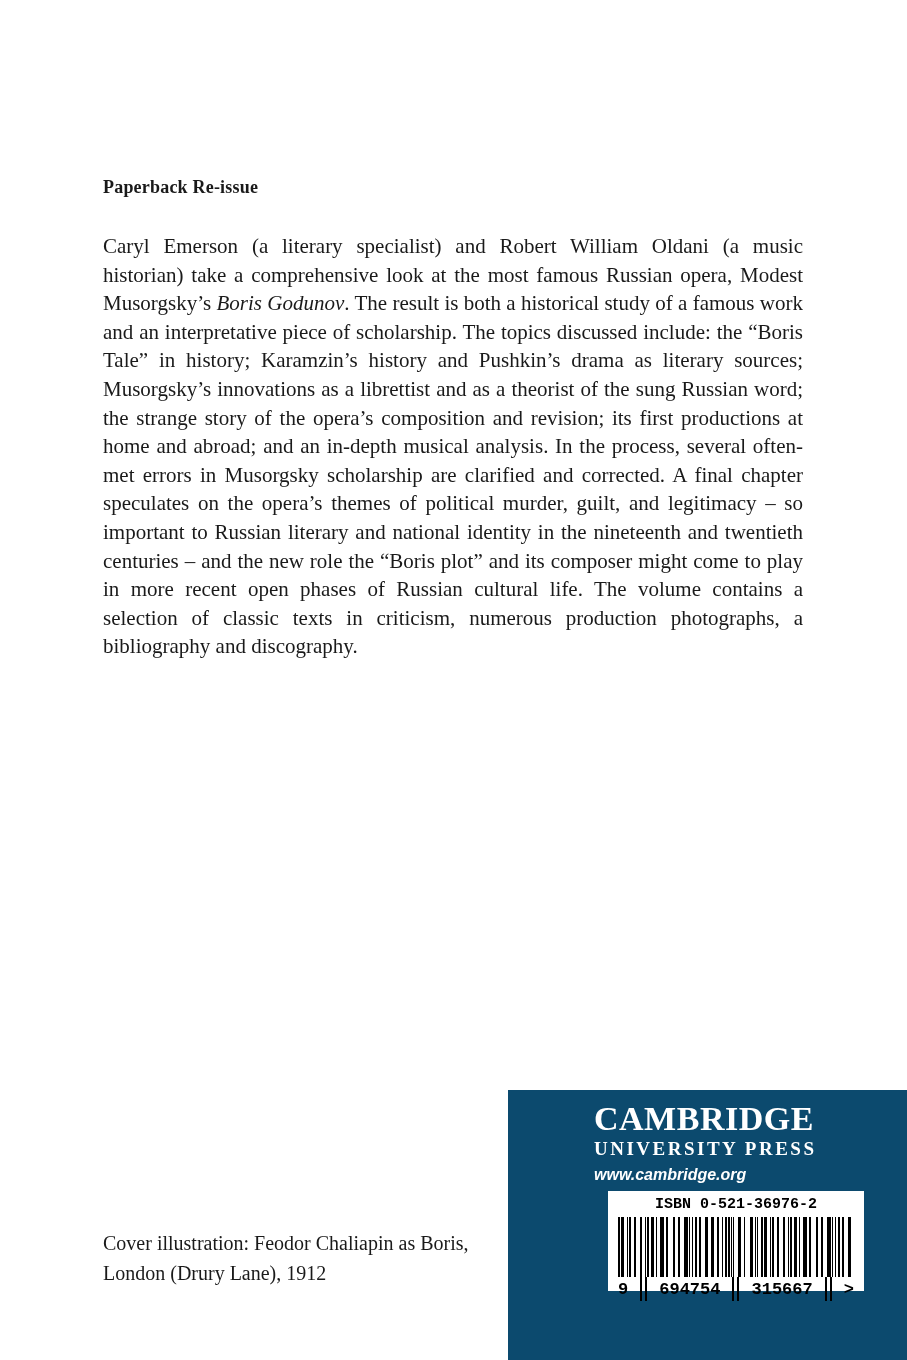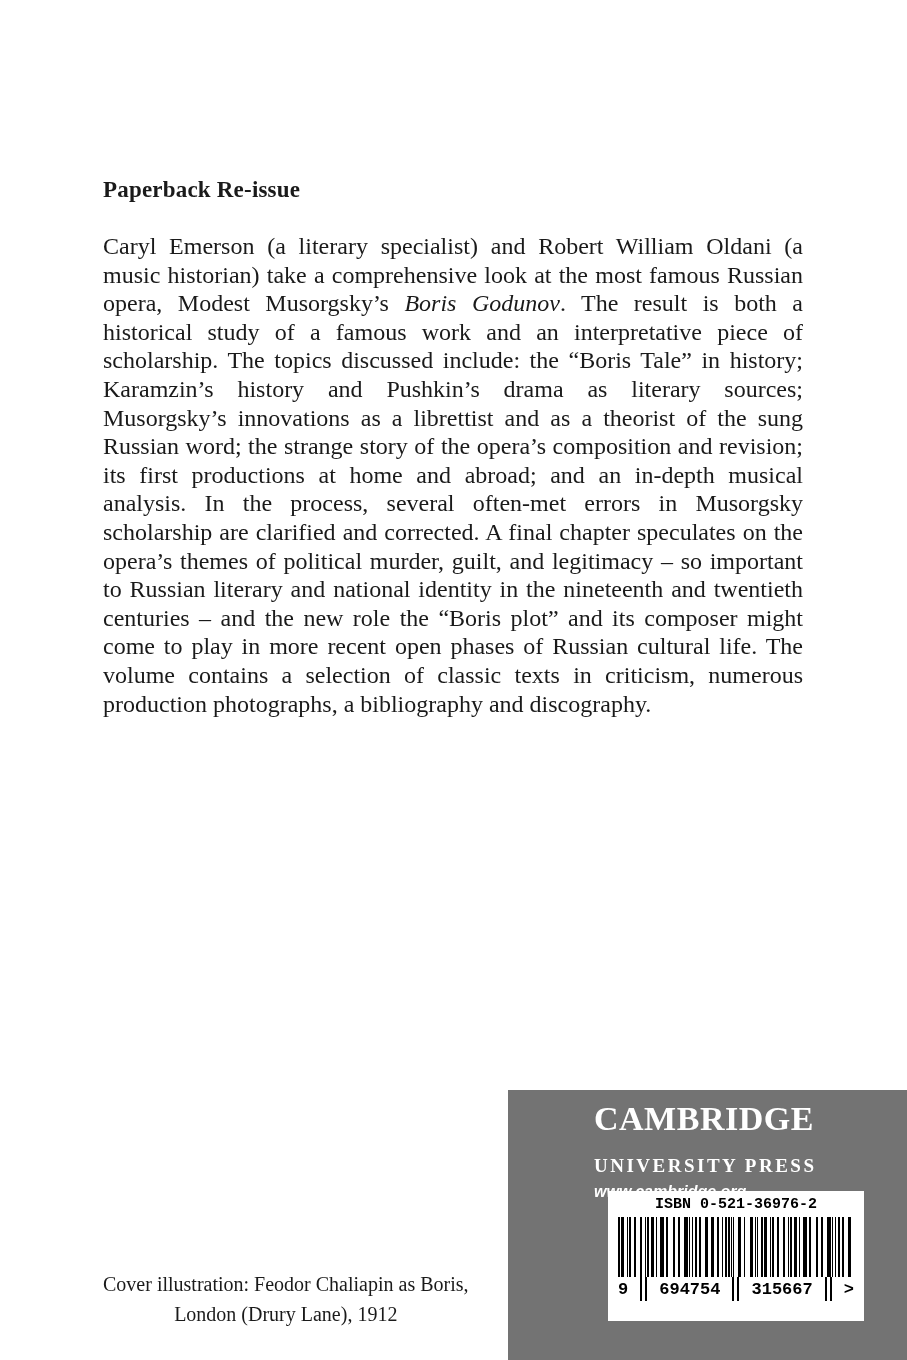--- a/index.html
+++ b/index.html
@@ -9,43 +9,42 @@
     height: 1360px;
     background: #ffffff;
     font-family: "Liberation Serif", serif;
     color: #1a1a1a;
     overflow: hidden;
   }
   .heading {
     position: absolute;
     left: 103px;
     top: 177px;
-    font-size: 23px;
+    font-size: 18px;
     font-weight: bold;
     letter-spacing: 0.2px;
   }
   .body-text {
     position: absolute;
     left: 103px;
     top: 232px;
     width: 700px;
-    font-size: 24px;
+    font-size: 21px;
     line-height: 28.6px;
     text-align: justify;
   }
   .body-text p { margin: 0; }
   .body-text p.indented { text-indent: 22px; }
   .body-text em { font-style: italic; }
   .cover-credit {
     position: absolute;
     left: 103px;
-    top: 1269px;
+    top: 1228px;
     font-size: 20px;
     line-height: 30px;
-    text-align: center;
   }
   .publisher-block {
     position: absolute;
     right: 0;
     bottom: 0;
     width: 399px;
     height: 270px;
     background: #ad6a4b;
     color: #ffffff;
   }
@@ -58,35 +57,35 @@
     font-weight: bold;
     letter-spacing: 0.5px;
     line-height: 36px;
   }
   .brand-sub {
     font-family: "Liberation Serif", serif;
     font-size: 19px;
     font-weight: bold;
     letter-spacing: 2.5px;
     line-height: 22px;
-    margin-top: 18px;
+    margin-top: 1px;
   }
   .brand-site {
     font-family: "Liberation Sans", sans-serif;
     font-size: 16px;
     font-weight: bold;
     margin-top: 6px;
     font-style: italic;
   }
   .barcode-panel {
     position: absolute;
     left: 100px;
     top: 101px;
     width: 256px;
-    height: 130px;
+    height: 100px;
     background: #ffffff;
     color: #000000;
     box-sizing: border-box;
     padding: 5px 10px 4px 10px;
   }
   .isbn-label {
     font-family: "Liberation Mono", monospace;
     font-size: 15px;
     font-weight: bold;
     text-align: center;
@@ -124,21 +123,21 @@
 
   <div class="body-text">
     <p><span>Caryl Emerson (a literary specialist) and Robert William Oldani (a music historian) take a comprehensive look at the most famous Russian opera, Modest Musorgsky’s </span><em>Boris Godunov</em><span>. The result is both a historical study of a famous work and an interpretative piece of scholarship. The topics discussed include: the “Boris Tale” in history; Karamzin’s history and Pushkin’s drama as literary sources; Musorgsky’s innovations as a librettist and as a theorist of the sung Russian word; the strange story of the opera’s composition and revision; its first productions at home and abroad; and an in-depth musical analysis. In the process, several often-met errors in Musorgsky scholarship are clarified and corrected. A final chapter speculates on the opera’s themes of political murder, guilt, and legitimacy – so important to Russian literary and national identity in the nineteenth and twentieth centuries – and the new role the “Boris plot” and its composer might come to play in more recent open phases of Russian cultural life. The volume contains a selection of classic texts in criticism, numerous production photographs, a bibliography and discography.</span></p>
   </div>
 
   <div class="cover-credit">
     <div>Cover illustration: Feodor Chaliapin as Boris,</div>
     <div>London (Drury Lane), 1912</div>
   </div>
 
-  <div class="publisher-block" style="background-color: #737373;">
+  <div class="publisher-block" style="background-color: #0c4a6e;">
     <div class="brand">
       <div class="brand-name">CAMBRIDGE</div>
       <div class="brand-sub">UNIVERSITY PRESS</div>
       <div class="brand-site">www.cambridge.org</div>
     </div>
 
     <div class="barcode-panel">
       <div class="isbn-label">ISBN 0-521-36976-2</div>
       <div class="bars"></div>
       <div class="digits-row">

